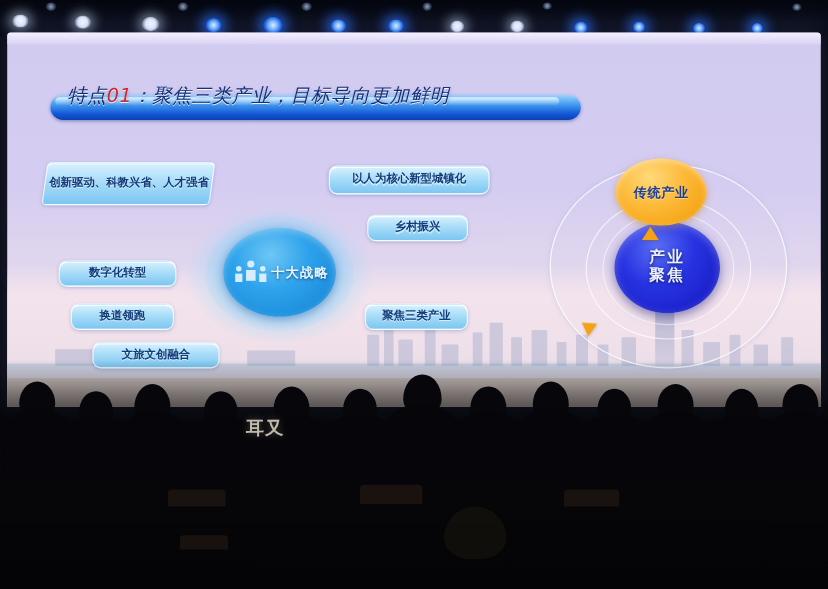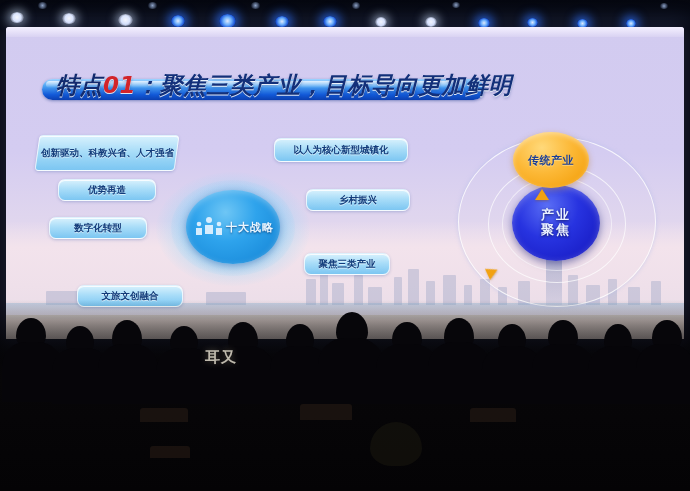--- a/index.html
+++ b/index.html
@@ -37,21 +37,21 @@
     background:linear-gradient(180deg,rgba(190,180,160,.45),rgba(120,110,95,.5));}
 
   
   .ribbon{position:absolute;left:36px;top:43px;width:442px;height:30px;}
   .ribbon-bar{position:absolute;left:0;top:9px;width:442px;height:21px;border-radius:11px;
     background:linear-gradient(180deg,#9fd3ff 0%,#4aa1f2 35%,#1259d8 75%,#0b3fb0 100%);
     box-shadow:0 1px 3px rgba(20,50,130,.45);}
   .ribbon-gloss{position:absolute;left:4px;top:11px;width:420px;height:7px;border-radius:6px;
     background:linear-gradient(180deg,rgba(255,255,255,.75),rgba(255,255,255,0));}
   .ribbon-text{position:absolute;left:14px;top:0;white-space:nowrap;
-    font-size:23px;font-weight:bold;font-style:italic;letter-spacing:.5px;
+    font-size:16px;font-weight:normal;font-style:italic;letter-spacing:.5px;
     color:#112a6e;text-shadow:0 1px 0 rgba(255,255,255,.85),0 2px 3px rgba(30,60,140,.35);}
   .ribbon-num{color:#d2242a;}
   .ribbon-rest{color:#13307a;}
 
   
   .sbox{position:absolute;box-sizing:border-box;
     display:flex;align-items:center;justify-content:center;text-align:center;
     background:linear-gradient(180deg,#d8f1fd 0%,#a9ddf8 45%,#7cc6f2 100%);
     border:1px solid rgba(255,255,255,.75);
     border-radius:7px;
@@ -172,34 +172,34 @@
       <div class="ribbon-bar"></div>
       <div class="ribbon-gloss"></div>
       <div class="ribbon-text">
         <span>特点</span><span class="ribbon-num">01</span><span class="ribbon-rest">：</span><span class="ribbon-rest">聚焦三类产业，目标导向更加鲜明</span>
       </div>
     </div>
 
     <div class="sbox skew" style="left:31px;top:108px;width:140px;height:36px;">
       <span>创新驱动、科教兴省、人才强省</span>
     </div>
-    <div class="sbox" style="left:52px;top:152px;width:98px;height:22px;">
-      <span>优势再造</span>
-    </div>
     <div class="sbox" style="left:43px;top:190px;width:98px;height:22px;">
       <span>数字化转型</span>
     </div>
+    <div class="sbox" style="left:53px;top:226px;width:86px;height:22px;">
+      <span>换道领跑</span>
+    </div>
     <div class="sbox" style="left:71px;top:258px;width:106px;height:22px;">
       <span>文旅文创融合</span>
     </div>
 
     <div class="sbox" style="left:268px;top:111px;width:134px;height:24px;">
       <span>以人为核心新型城镇化</span>
     </div>
-    <div class="sbox" style="left:300px;top:152px;width:104px;height:22px;margin-top:10px;">
+    <div class="sbox" style="left:300px;top:152px;width:84px;height:22px;">
       <span>乡村振兴</span>
     </div>
     <div class="sbox" style="left:298px;top:226px;width:86px;height:22px;">
       <span>聚焦三类产业</span>
     </div>
 
     <div class="halo halo1"></div>
     <div class="halo halo2"></div>
     <div class="core">
       <svg class="core-icon" viewBox="0 0 34 22">

